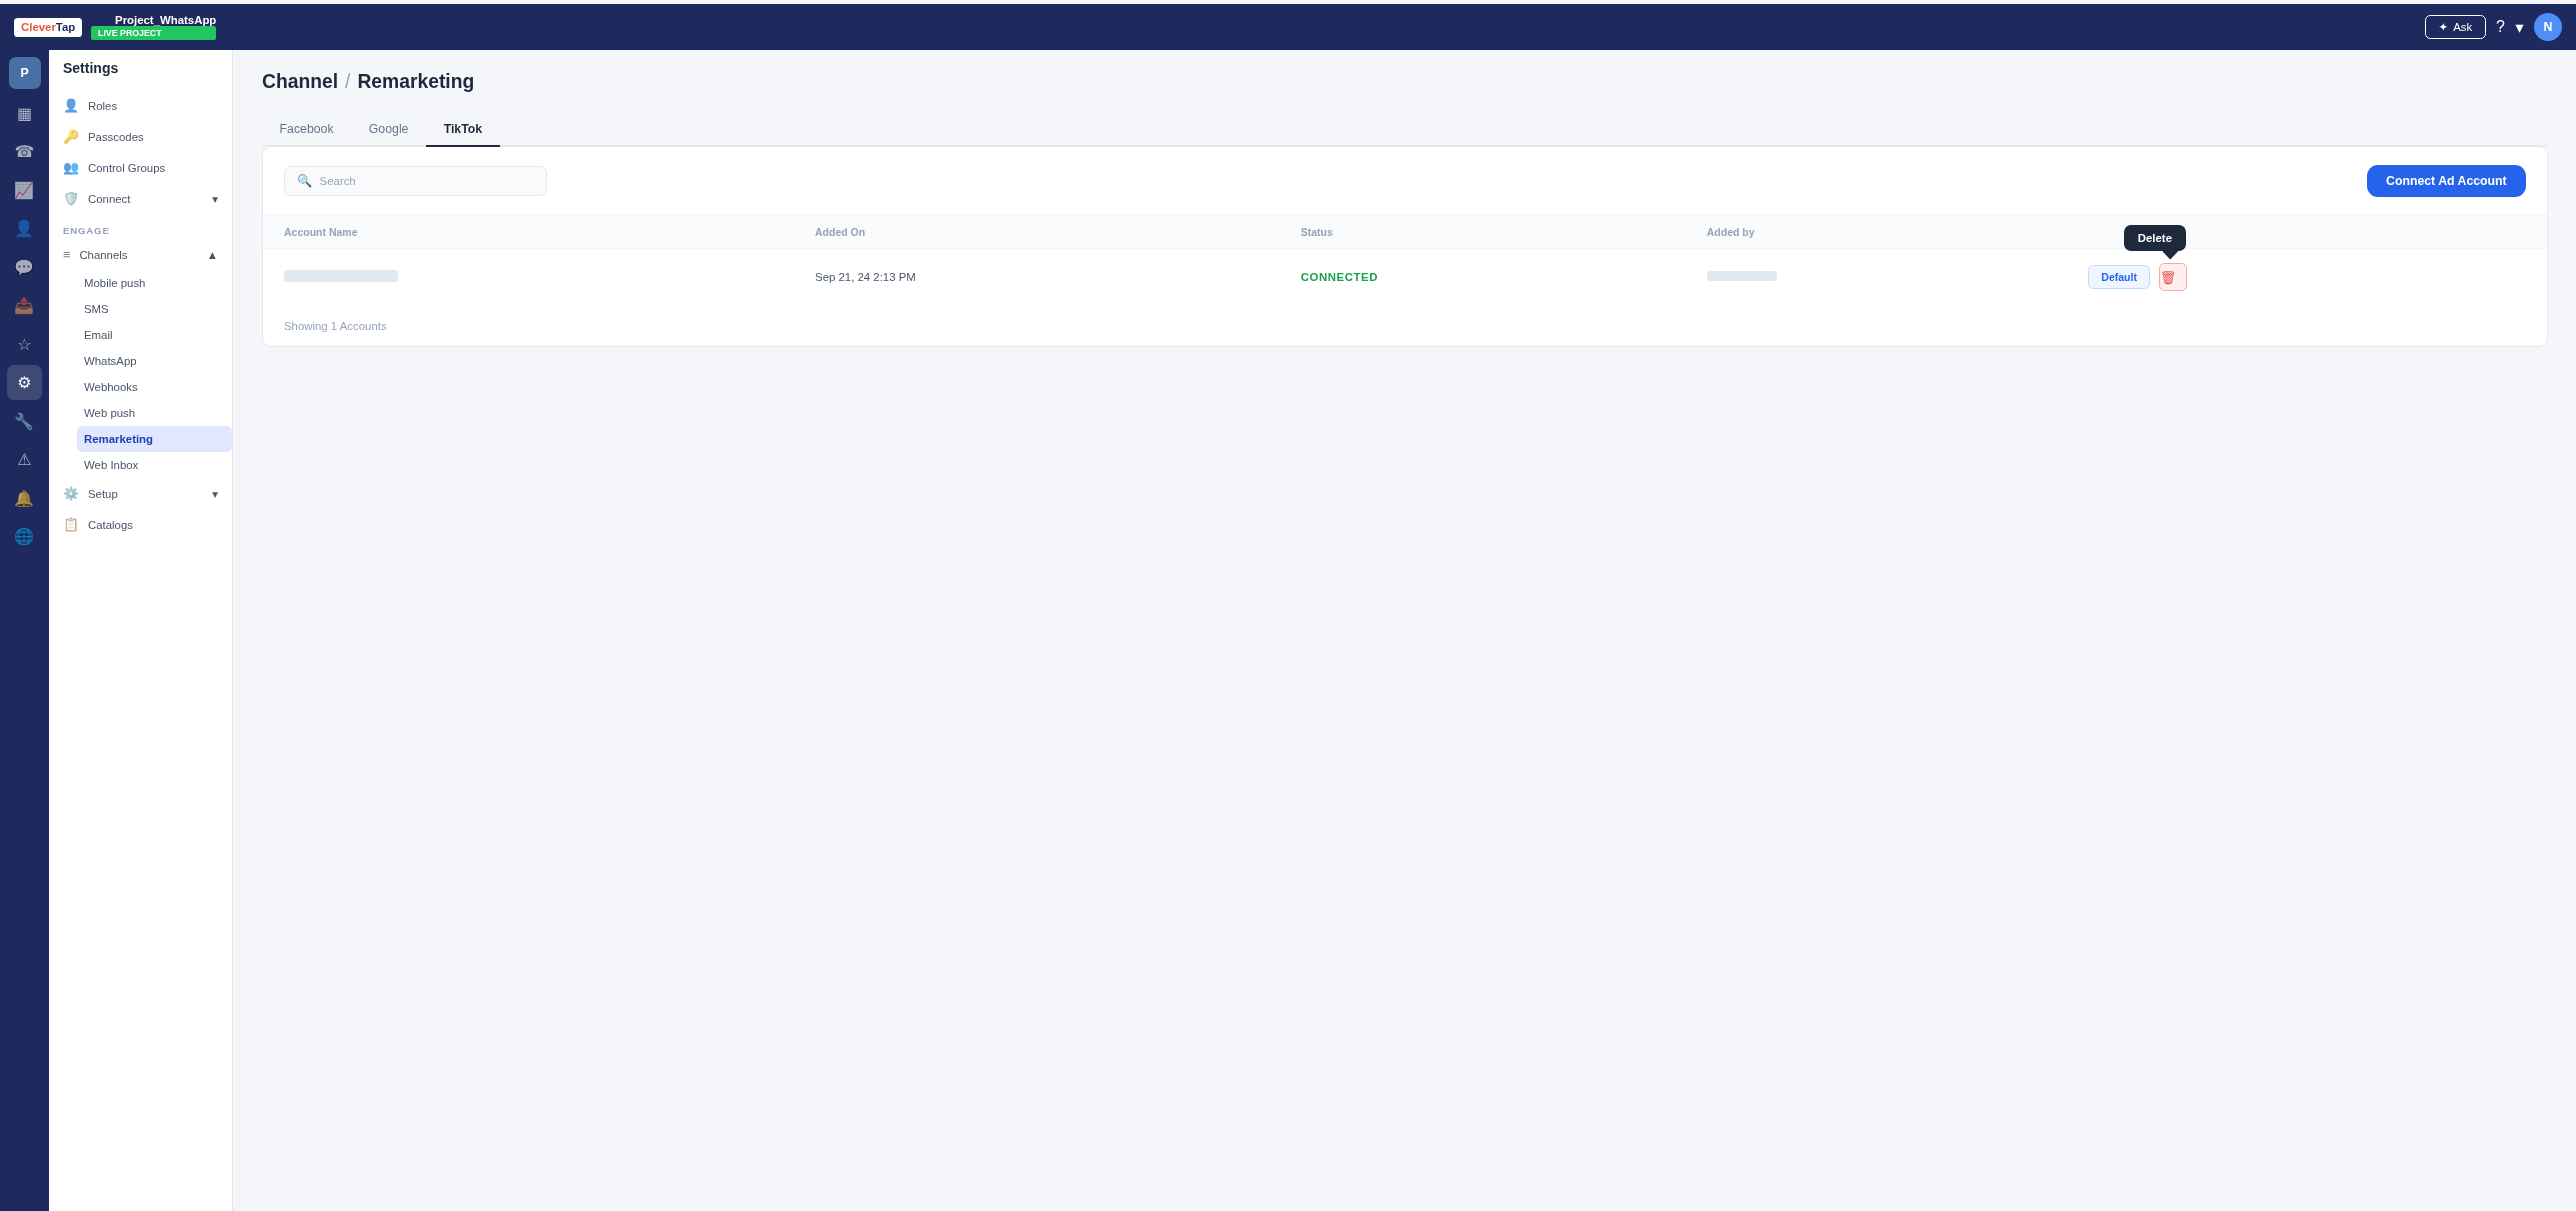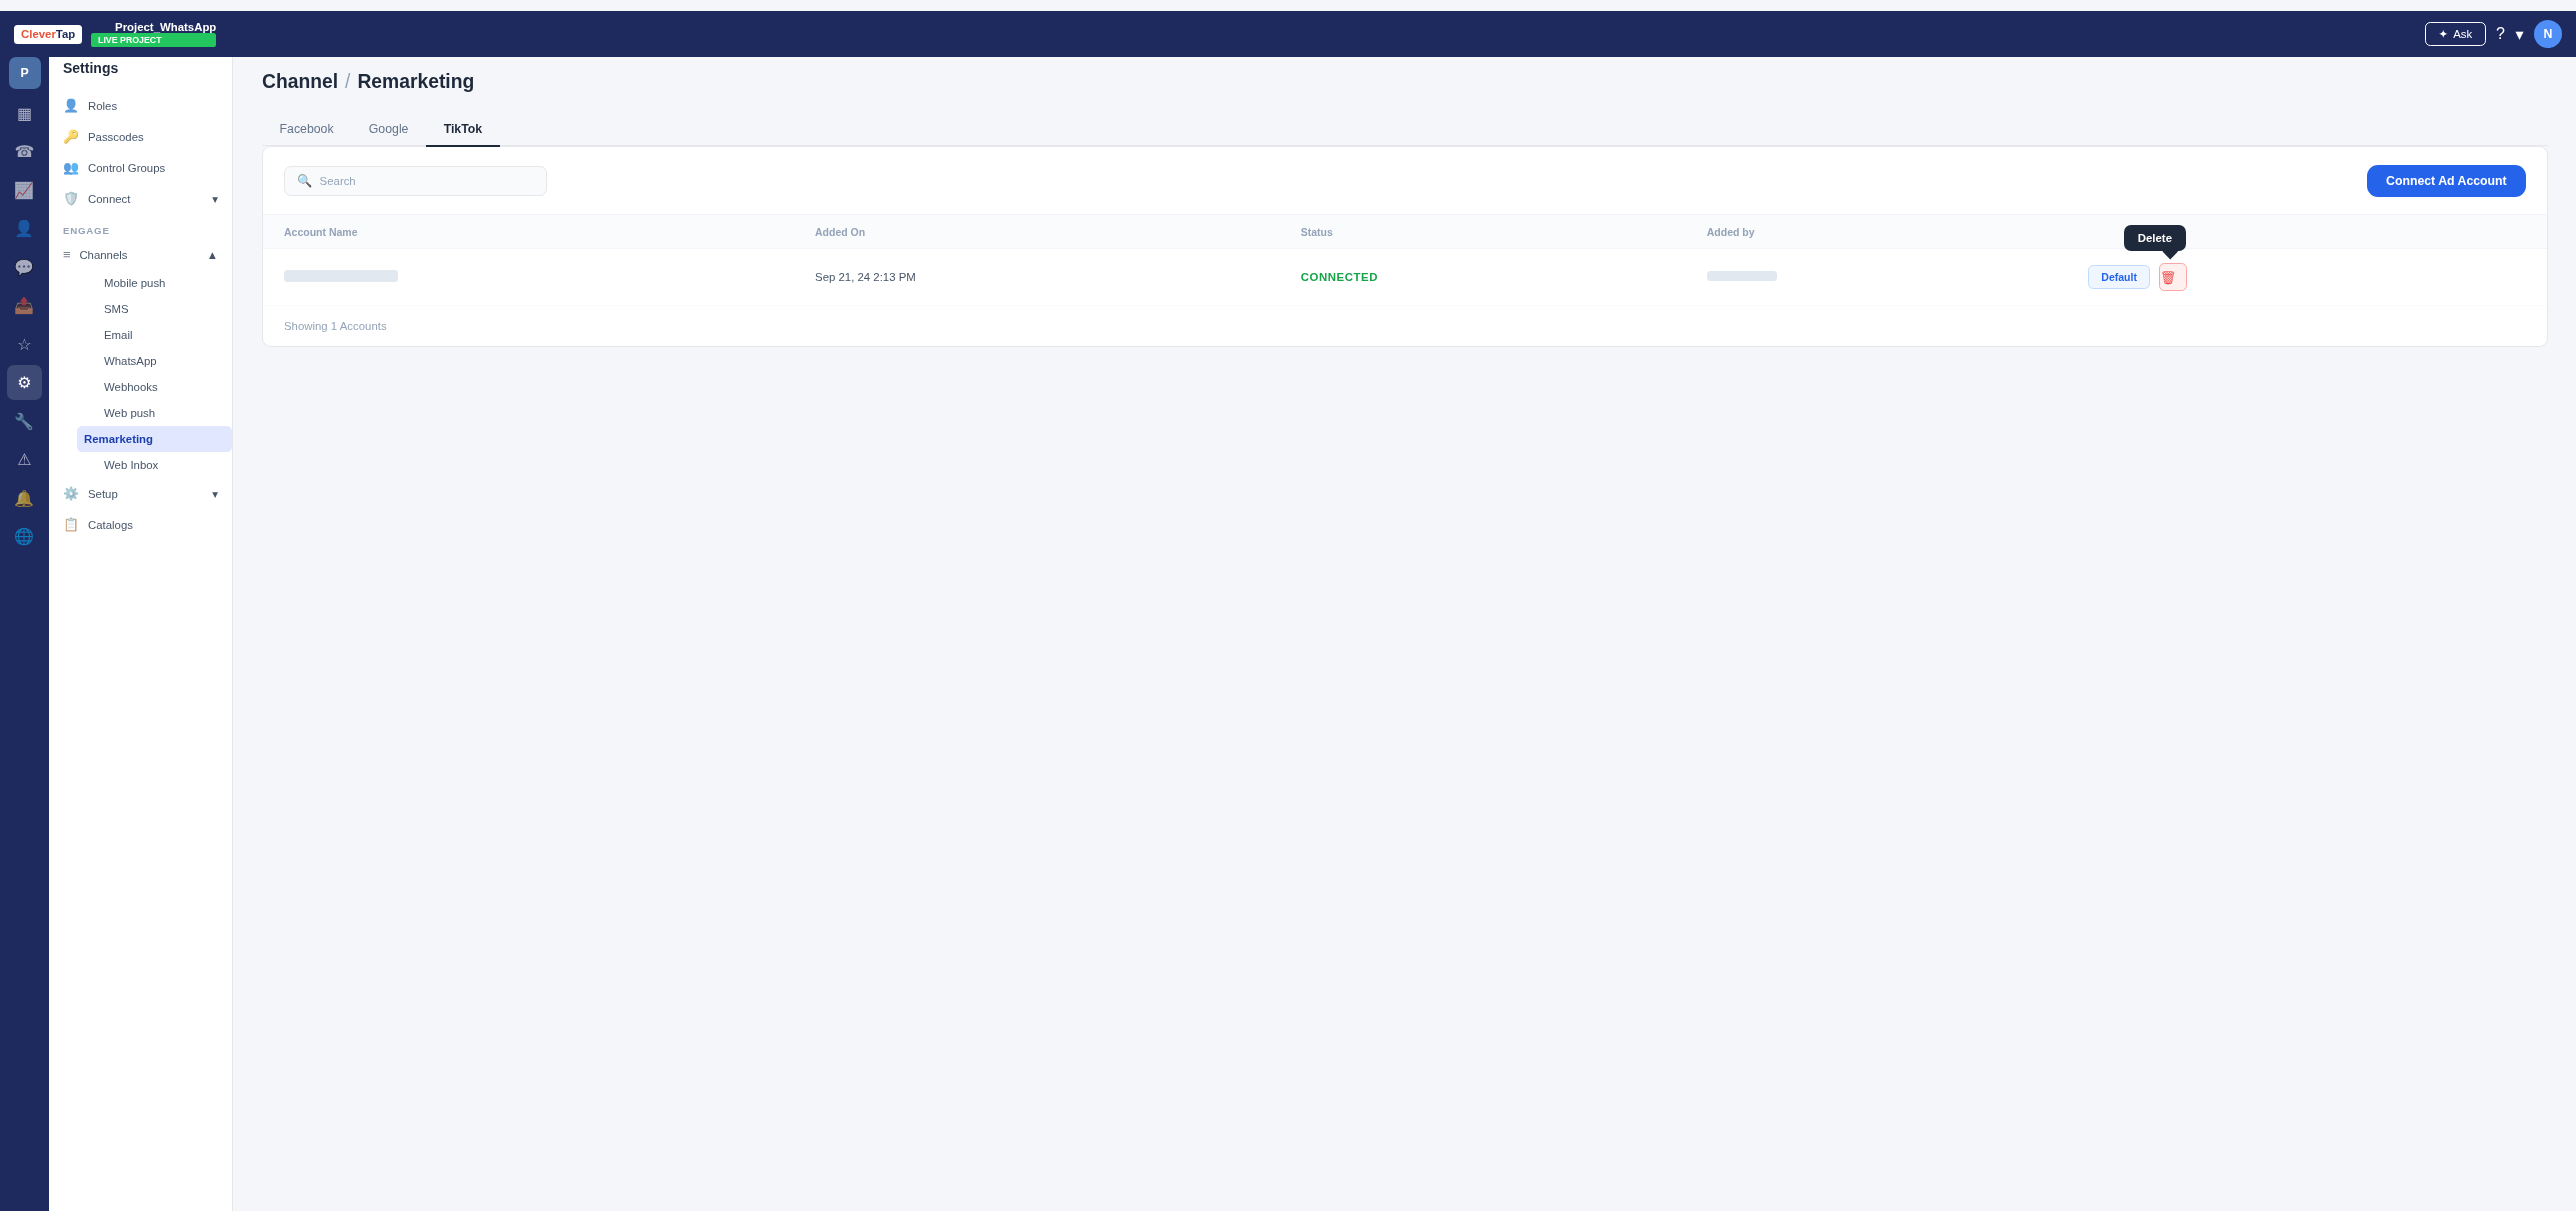--- a/index.html
+++ b/index.html
@@ -1,21 +1,21 @@
 <!DOCTYPE html>
 <html style="font-size:14px"><head>
   <meta charset="utf-8">
   <style>
     * { box-sizing: border-box; margin: 0; padding: 0; font-family: -apple-system, BlinkMacSystemFont, 'Segoe UI', sans-serif; }
 
     body { display: flex; height: 100vh; overflow: hidden; background: #f5f6fa; }
 
     
     .topbar {
-      position: fixed; top: 11px; left: 0; right: 0; height: 46px;
+      position: fixed; top: 4px; left: 0; right: 0; height: 46px;
       background: #1e2a5e; display: flex; align-items: center;
       padding: 0 14px; z-index: 100; gap: 10.5px;
     }
     .topbar-logo { display: flex; align-items: center; gap: 8.8px; }
     .logo-img {
       background: white; border-radius: 3.5px; padding: 3.5px 7px;
       font-size: 11.4px; font-weight: 700; color: #1e2a5e; white-space: nowrap;
     }
     .project-info { display: flex; flex-direction: column; }
     .project-name { color: white; font-size: 11.4px; font-weight: 600; margin-left: 24px; }
@@ -75,21 +75,21 @@
       font-size: 9.7px; font-weight: 700; color: #94a3b8; letter-spacing: 0.08em;
       padding: 10.5px 14px 3.5px 14px; text-transform: uppercase;
     }
     .sidebar-item.has-arrow { justify-content: space-between; }
     .sidebar-item .left-part { display: flex; align-items: center; gap: 8.8px; }
     .sidebar-sub {
       padding-left: 35px;
     }
     .sidebar-sub-item {
       display: flex; align-items: center; gap: 7px;
-      padding: 7px 14px 7px 0; cursor: pointer; color: #475569; font-size: 11.4px; margin-left: 20px;
+      padding: 7px 14px 7px 0; cursor: pointer; color: #475569; font-size: 11.4px;
     }
     .sidebar-sub-item.active {
       background: #e0e7ff; color: #1e40af; font-weight: 600;
       border-radius: 5.3px; padding-left: 7px; margin-left: -7px;
     }
 
     
     .main {
       margin-top: 46px; margin-left: 234px; flex: 1;
       padding: 24.6px 28px; overflow-y: auto; min-height: calc(100vh - 46px);

